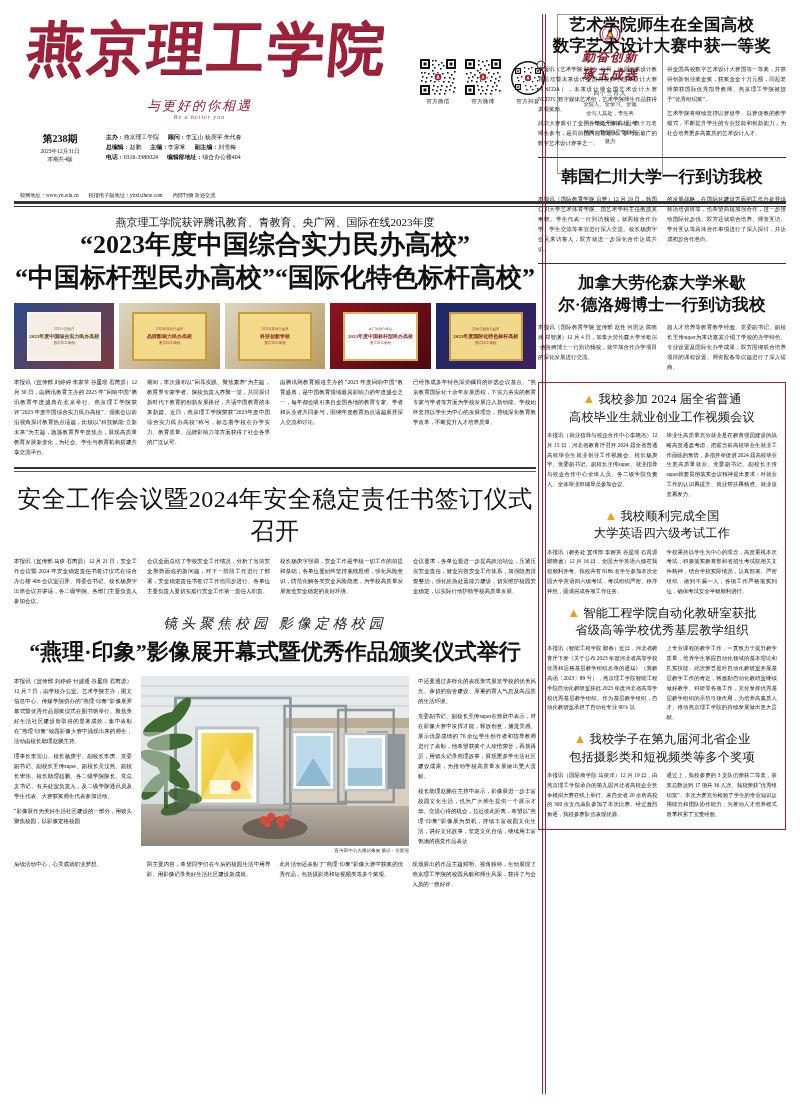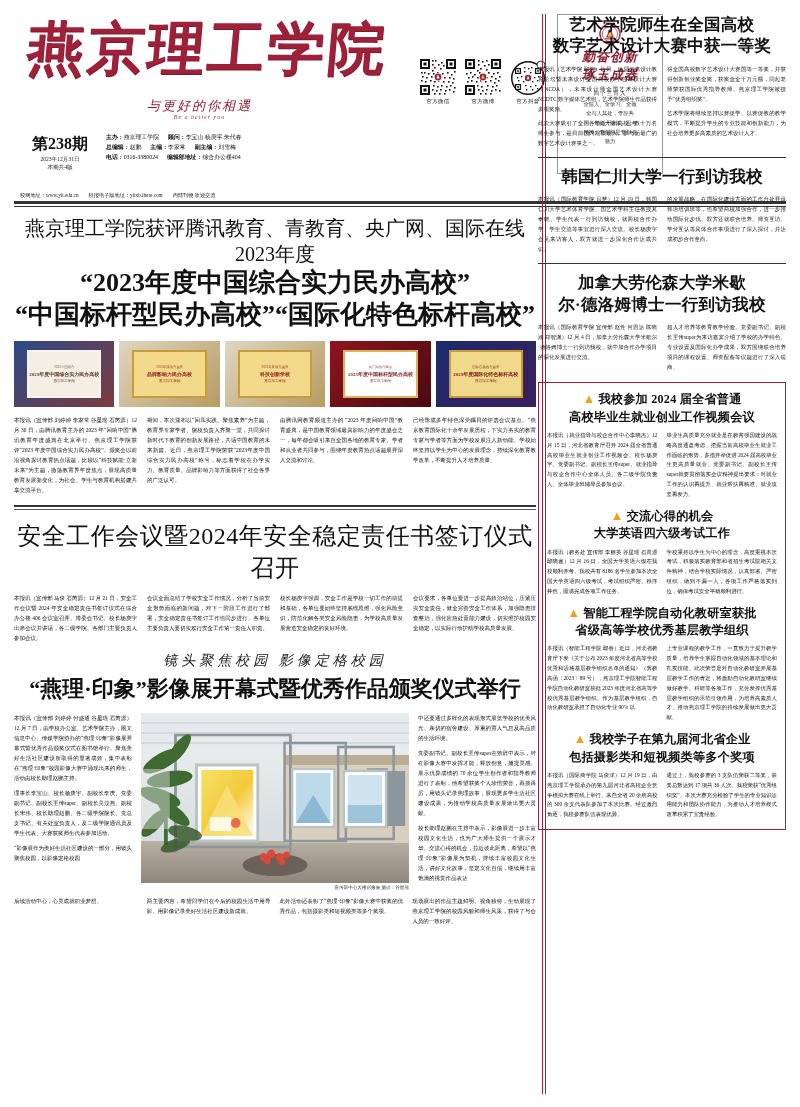--- a/index.html
+++ b/index.html
@@ -25,21 +25,21 @@
     transform:skewX(-5deg);
     text-shadow:0.5px 0.5px 0 #7d1a2d;
   }
   .mh-slogan {
     text-align:center; color:#8d1f33; font-size:13px;
     font-style:italic; letter-spacing:2px; margin-top:19px; padding-right:34px;
   }
   .mh-slogan .en { display:block; font-size:6px; letter-spacing:1px; color:#a63b4d; margin-top:-1px;}
   .mh-infobar { display:flex; margin-top:12px; padding-left:8px; }
   .mh-issue { width:76px; text-align:center; line-height:1.45; }
-  .mh-issue .num { font-size:16px; font-weight:700; letter-spacing:0; }
+  .mh-issue .num { font-size:10px; font-weight:700; letter-spacing:0; }
   .mh-issue .sub { font-size:5.6px; color:#222; }
   .mh-pub { flex:1; font-size:5.9px; line-height:1.72; padding-left:8px; white-space:nowrap; }
   .mh-pub b { font-weight:700; }
   .mh-pub .gap { display:inline-block; width:9px; }
   .mh-rule { margin-top:3px; padding-left:6px; font-size:5.2px; color:#222; letter-spacing:0; }
   .mh-rule .gap { display:inline-block; width:10px; }
   .mh-barline { height:3px; background:#333; margin-top:2px; }
   .mh-barline2 { height:1px; background:#333; margin-top:1.5px; }
 
   .mh-qr { display:flex; gap:7px; align-items:flex-start; padding-top:44px; }
@@ -64,28 +64,28 @@
   .rc-hl { text-align:center; font-weight:700; line-height:1.3; }
   .rc-hl.t1 { font-size:16.5px; letter-spacing:0.3px; }
   .rc-hl.t2 { font-size:16.5px; letter-spacing:0.3px; }
   .rc-body { display:flex; gap:10px; margin-top:7px; }
   .rc-body .col { flex:1; font-size:5.5px; line-height:1.82; text-align:justify; color:#1a1a1a; }
   .rc-sep { height:1px; background:#333; margin:9px 0 8px 0; }
 
   
   .redbox { border:1.6px solid #9e2139; padding:7px 8px 9px 8px; margin-top:10px; }
   .rb-item + .rb-item { margin-top:7px; }
-  .rb-hl { text-align:center; font-weight:700; font-size:12.2px; line-height:1.42; letter-spacing:0.2px; }
+  .rb-hl { text-align:center; font-weight:400; font-size:12.2px; line-height:1.42; letter-spacing:0.2px; }
   .rb-hl .tri { color:#f0a020; font-size:13px; margin-right:3px; }
   .rb-body { display:flex; gap:9px; margin-top:5px; }
   .rb-body .col { flex:1; font-size:5.4px; line-height:1.82; text-align:justify; }
 
   
   .main { width:522px; position:relative; }
-  .lead-kicker { font-size:20px; font-weight:400; text-align:center; letter-spacing:0px; margin-top:8px; line-height:1.3;}
+  .lead-kicker { font-size:11px; font-weight:400; text-align:center; letter-spacing:0px; margin-top:8px; line-height:1.3;}
   .lead-big { text-align:center; font-weight:700; line-height:1.26; }
   .lead-big .l1 { font-size:26px; letter-spacing:0px; }
   .lead-big .l2 { font-size:26px; letter-spacing:1px; }
   .lead-big .l3 { font-size:26px; letter-spacing:0px; }
 
   .cert-row { display:flex; gap:5px; margin-top:9px; height:66px; }
   .cert { flex:1; position:relative; overflow:hidden; }
   .cert .inner { position:absolute; inset:0; display:flex; align-items:center; justify-content:center; }
   .cert .plaque {
     width:74%; height:74%; display:flex; flex-direction:column;
@@ -597,21 +597,21 @@
         </div>
         <div class="rb-hl">高校毕业生就业创业工作视频会议</div>
         <div class="rb-body">
           <div class="col">本报讯（就业指导与校企合作中心李晓杰）12 月 15 日，河北省教育厅召开 2024 届全省普通高校毕业生就业创业工作视频会。校长杨庚宇、党委副书记、副校长王传super、就业指导与校企合作中心全体人员、各二级学院负责人、全体毕业班辅导员参加会议。</div>
           <div class="col">毕业生高质量充分就业是在教育强国建设的战略高度通盘考虑，把握当前高校毕业生就业工作面临的形势，多措并举促进 2024 届高校毕业生更高质量就业。党委副书记、副校长王传super就要贯彻落实会议精神提出要求：对就业工作的认识再提升、就业帮扶再精准、就业攻坚再发力。</div>
         </div>
       </div>
 
       <div class="rb-item">
         <div class="rb-hl">
-          <span class="tri">▲</span><span>交流心得的机会</span>
+          <span class="tri">▲</span><span>我校顺利完成全国</span>
         </div>
         <div class="rb-hl">大学英语四六级考试工作</div>
         <div class="rb-body">
           <div class="col">本报讯（教务处 宣传部 李丽英 谷星瑶 石芮源 鄢晓鑫）12 月 16 日，全国大学英语六级在我校顺利开考。我校共有 8186 名学生参加本次全国大学英语四六级考试，考试组织严密、秩序井然，圆满完成各项工作任务。</div>
           <div class="col">学校秉持以学生为中心的理念，高度重视本次考试，积极落实教育部和省招生考试院相关文件精神，结合学校实际情况，认真部署、严密组织，做到不漏一人，各项工作严格落实到位，确保考试安全平稳顺利进行。</div>
         </div>
       </div>
 
       <div class="rb-item">
         <div class="rb-hl">

